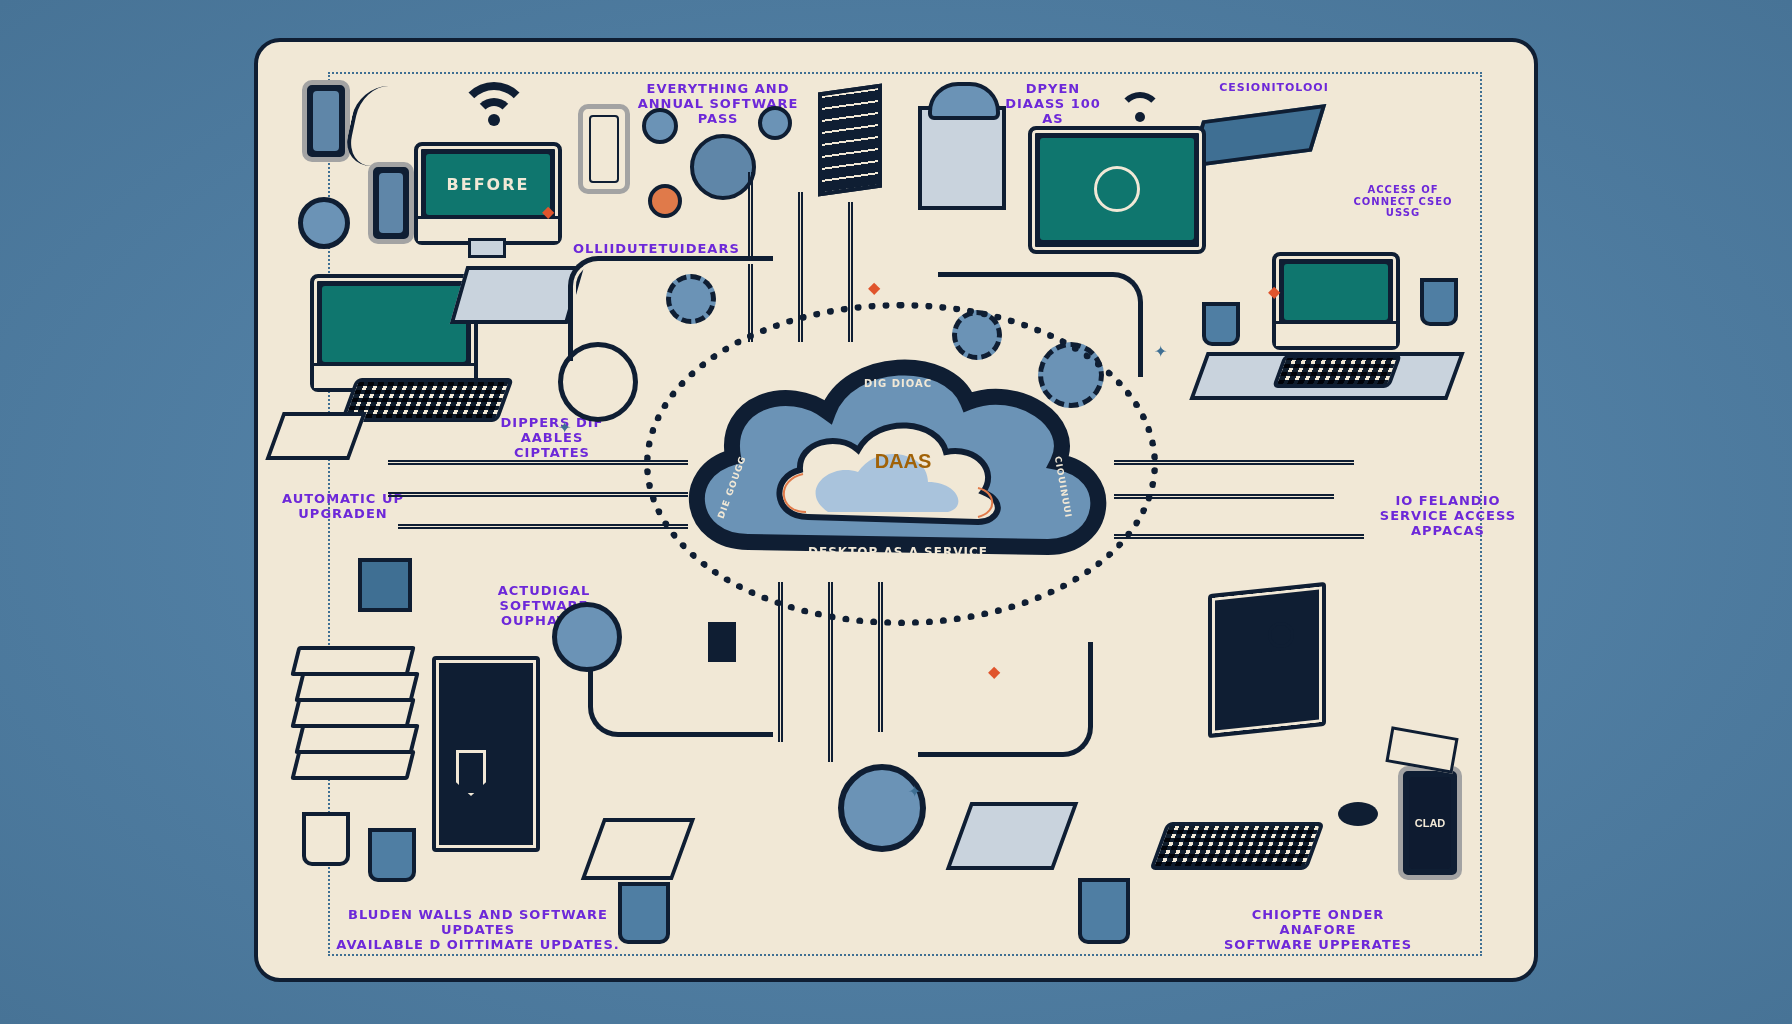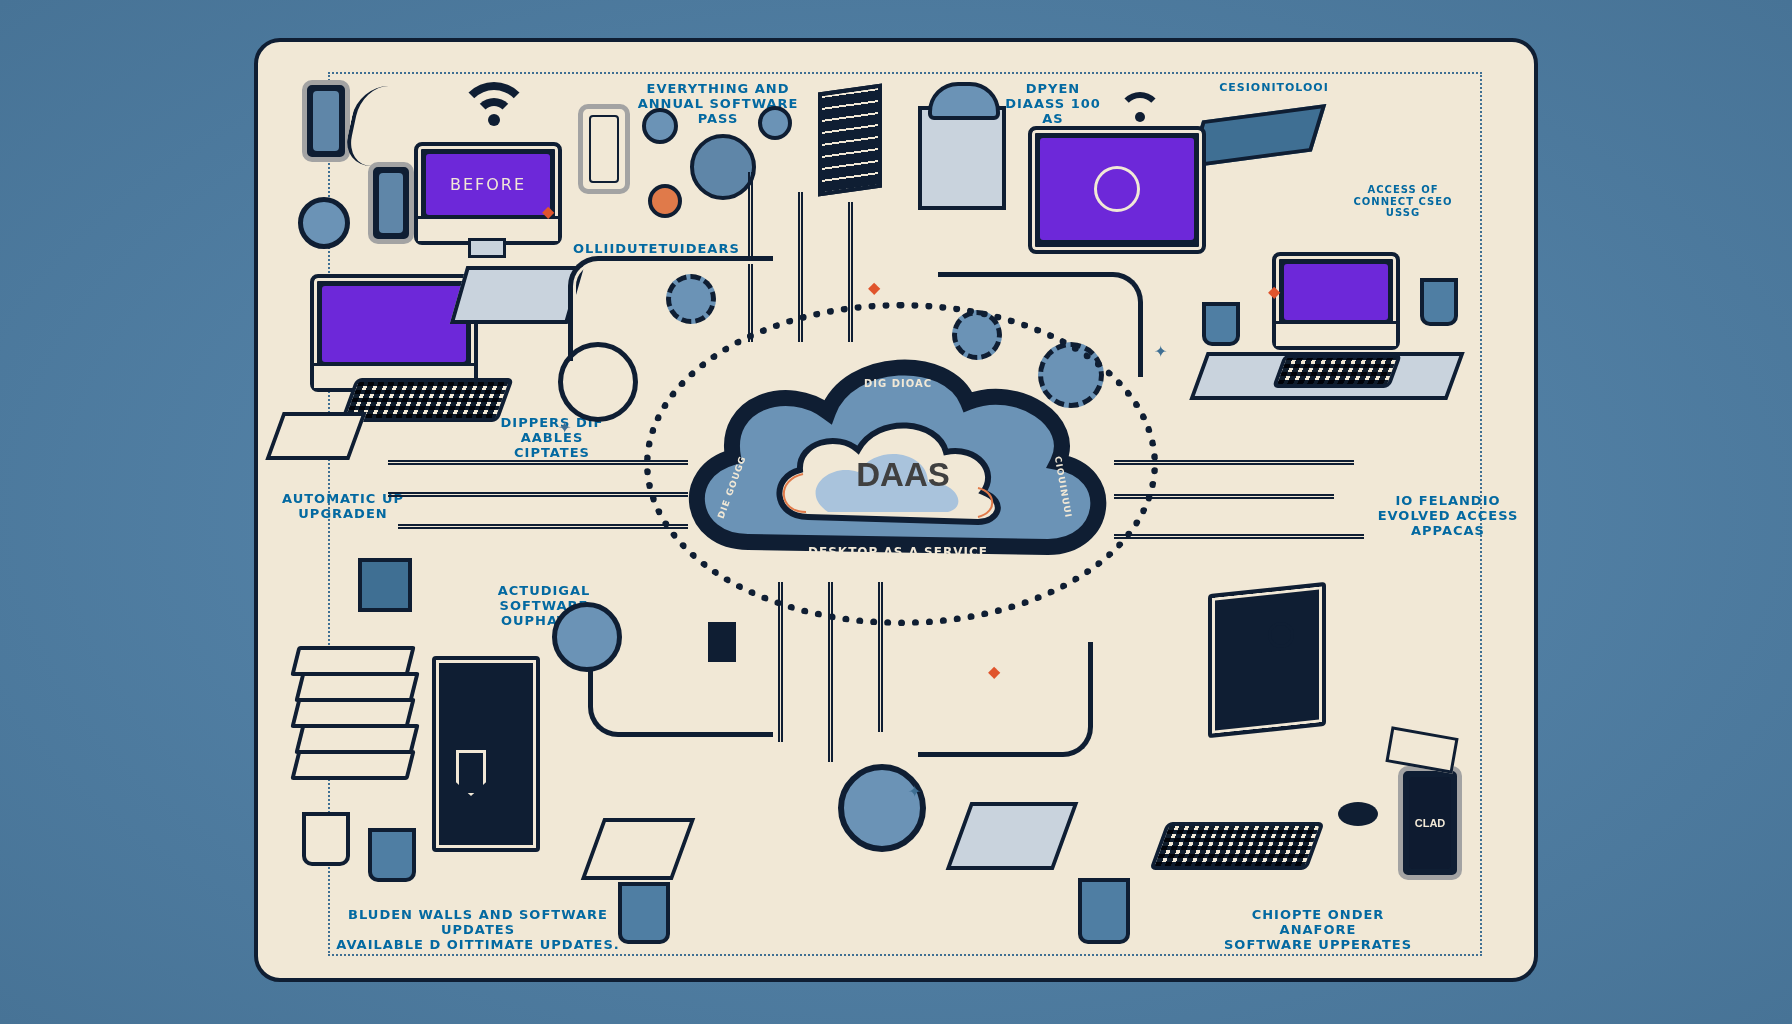--- a/index.html
+++ b/index.html
@@ -1,24 +1,24 @@
 <!DOCTYPE html>
 <html><head>
 <meta charset="utf-8">
 <style>
   html,body{margin:0;padding:0;}
   body{width:1792px;height:1024px;background:#4f7ea3;position:relative;overflow:hidden;font-family:"Liberation Sans",sans-serif;}
   .bg-grad{position:absolute;inset:0;background:radial-gradient(ellipse at center,#5a8ab0 0%,#477396 100%);}
   .panel{position:absolute;left:254px;top:38px;width:1284px;height:944px;background:#f1e8d6;border:4px solid #0f1e33;border-radius:26px;box-sizing:border-box;overflow:hidden;}
   .dotted-frame{position:absolute;left:70px;top:30px;width:1150px;height:880px;border:2px dotted #3f6f93;}
   .abs{position:absolute;}
-  .lbl{position:absolute;color:#0369a1;font-weight:700;text-align:center;letter-spacing:1px;line-height:1.15;font-family:"DejaVu Sans",sans-serif;}
+  .lbl{position:absolute;color:#6d28d9;font-weight:700;text-align:center;letter-spacing:1px;line-height:1.15;font-family:"DejaVu Sans",sans-serif;}
   .lbl.sm{font-size:13px;}
   .monitor{position:absolute;background:#0f1e33;border:4px solid #0f1e33;border-radius:8px;box-shadow:0 0 0 3px #f1e8d6 inset;}
-  .monitor .screen{position:absolute;left:8px;top:8px;right:8px;bottom:26px;background:#6d28d9;border-radius:3px;color:#f1e8d6;display:flex;align-items:center;justify-content:center;font-weight:400;letter-spacing:2px;font-family:"DejaVu Sans",sans-serif;}
+  .monitor .screen{position:absolute;left:8px;top:8px;right:8px;bottom:26px;background:#0f766e;border-radius:3px;color:#f1e8d6;display:flex;align-items:center;justify-content:center;font-weight:700;letter-spacing:2px;font-family:"DejaVu Sans",sans-serif;}
   .monitor .chin{position:absolute;left:0;right:0;bottom:0;height:22px;background:#f1e8d6;border-top:3px solid #0f1e33;}
   .stand{position:absolute;background:#c9d3dd;border:3px solid #0f1e33;}
   .keyboard{position:absolute;background:#f1e8d6;border:4px solid #0f1e33;border-radius:6px;background-image:repeating-linear-gradient(90deg,#0f1e33 0 6px,transparent 6px 10px),repeating-linear-gradient(0deg,#0f1e33 0 4px,transparent 4px 8px);background-blend-mode:multiply;}
   .tower{position:absolute;background:#0f1e33;border:4px solid #0f1e33;border-radius:4px;box-shadow:inset 0 0 0 3px #f1e8d6;}
   .pipe{position:absolute;border:5px solid #0f1e33;box-shadow:0 0 0 3px #f1e8d6 inset;}
   .line-h{position:absolute;height:0;border-top:5px double #0f1e33;}
   .line-v{position:absolute;width:0;border-left:5px double #0f1e33;}
   .cloud-outer{position:absolute;left:420px;top:300px;width:440px;height:240px;}
   .cloud-dots{position:absolute;left:-34px;top:-40px;width:500px;height:310px;border-radius:50%;border:7px dotted #0f1e33;}
   .phone{position:absolute;background:#0f1e33;border-radius:10px;border:5px solid #a3a3a3;}
@@ -102,21 +102,21 @@
 
   <div class="monitor" style="left:1014px;top:210px;width:120px;height:90px;">
     <div class="screen"></div>
     <div class="chin"></div>
   </div>
   <div class="abs" style="left:940px;top:310px;width:250px;height:40px;background:#c9d3dd;border:4px solid #0f1e33;transform:skewX(-20deg);"></div>
   <div class="keyboard" style="left:1020px;top:312px;width:110px;height:26px;transform:skewX(-20deg);"></div>
   <div class="cup" style="left:1162px;top:236px;width:30px;height:40px;"></div>
   <div class="cup" style="left:944px;top:260px;width:30px;height:36px;"></div>
 
-  <div class="lbl sm" style="left:1110px;top:452px;width:160px;">IO FELANDIO EVOLVED ACCESS APPACAS</div>
+  <div class="lbl sm" style="left:1110px;top:452px;width:160px;">IO FELANDIO SERVICE ACCESS APPACAS</div>
 
   <div class="line-h" style="left:130px;top:418px;width:300px;"></div>
   <div class="line-h" style="left:130px;top:450px;width:300px;"></div>
   <div class="line-h" style="left:140px;top:482px;width:290px;"></div>
   <div class="line-h" style="left:856px;top:418px;width:240px;"></div>
   <div class="line-h" style="left:856px;top:452px;width:220px;"></div>
   <div class="line-h" style="left:856px;top:492px;width:250px;"></div>
   <div class="line-v" style="left:490px;top:130px;height:170px;"></div>
   <div class="line-v" style="left:540px;top:150px;height:150px;"></div>
   <div class="line-v" style="left:590px;top:160px;height:140px;"></div>
@@ -135,21 +135,21 @@
 
   <div class="cloud-outer">
     <div class="cloud-dots"></div>
     <svg class="abs" style="left:0;top:0;" width="440" height="240" viewBox="0 0 440 240">
       <path d="M70,200 C10,200 0,130 55,115 C45,60 110,40 150,70 C170,15 270,10 290,60 C340,40 400,80 380,120 C440,130 430,205 370,205 Z" fill="#6b93b6" stroke="#0f1e33" stroke-width="16"></path>
       <path d="M130,175 C95,175 92,135 122,128 C120,100 160,90 180,108 C200,72 260,78 268,110 C300,104 320,130 305,150 C330,160 320,180 300,180 Z" fill="#f1e8d6" stroke="#0f1e33" stroke-width="6"></path>
       <path d="M128,170 C100,170 98,138 125,132" fill="none" stroke="#e07a4a" stroke-width="2"></path>
       <path d="M300,175 C320,170 318,150 300,146" fill="none" stroke="#e07a4a" stroke-width="2"></path>
       <path d="M150,170 C120,150 150,120 180,130 C200,100 250,110 250,140 C280,140 290,165 270,170 Z" fill="#a9c3dc"></path>
     </svg>
-    <div class="lbl" style="left:150px;top:114px;width:150px;font-size:33px;letter-spacing:0;color:#404040;font-family:'Liberation Sans',sans-serif;">DAAS</div>
+    <div class="lbl" style="left:150px;top:108px;width:150px;font-size:20px;letter-spacing:0;color:#a16207;font-family:'Liberation Sans',sans-serif;">DAAS</div>
     <div class="lbl" style="left:110px;top:204px;width:220px;font-size:12px;color:#f1e8d6;">DESKTOP AS A SERVICE</div>
     <div class="lbl" style="left:180px;top:36px;width:80px;font-size:10px;color:#f1e8d6;">DIG DIOAC</div>
     <div class="lbl" style="left:14px;top:140px;width:80px;font-size:9px;color:#f1e8d6;transform:rotate(-70deg);">DIE GOUGG</div>
     <div class="lbl" style="left:340px;top:140px;width:90px;font-size:9px;color:#f1e8d6;transform:rotate(80deg);">CIOUINUUI</div>
   </div>
 
   <div class="booklayer" style="left:36px;top:604px;width:110px;height:22px;transform:skewX(-14deg);"></div>
   <div class="booklayer" style="left:40px;top:630px;width:110px;height:22px;transform:skewX(-14deg);"></div>
   <div class="booklayer" style="left:36px;top:656px;width:110px;height:22px;transform:skewX(-14deg);"></div>
   <div class="booklayer" style="left:40px;top:682px;width:110px;height:22px;transform:skewX(-14deg);"></div>

